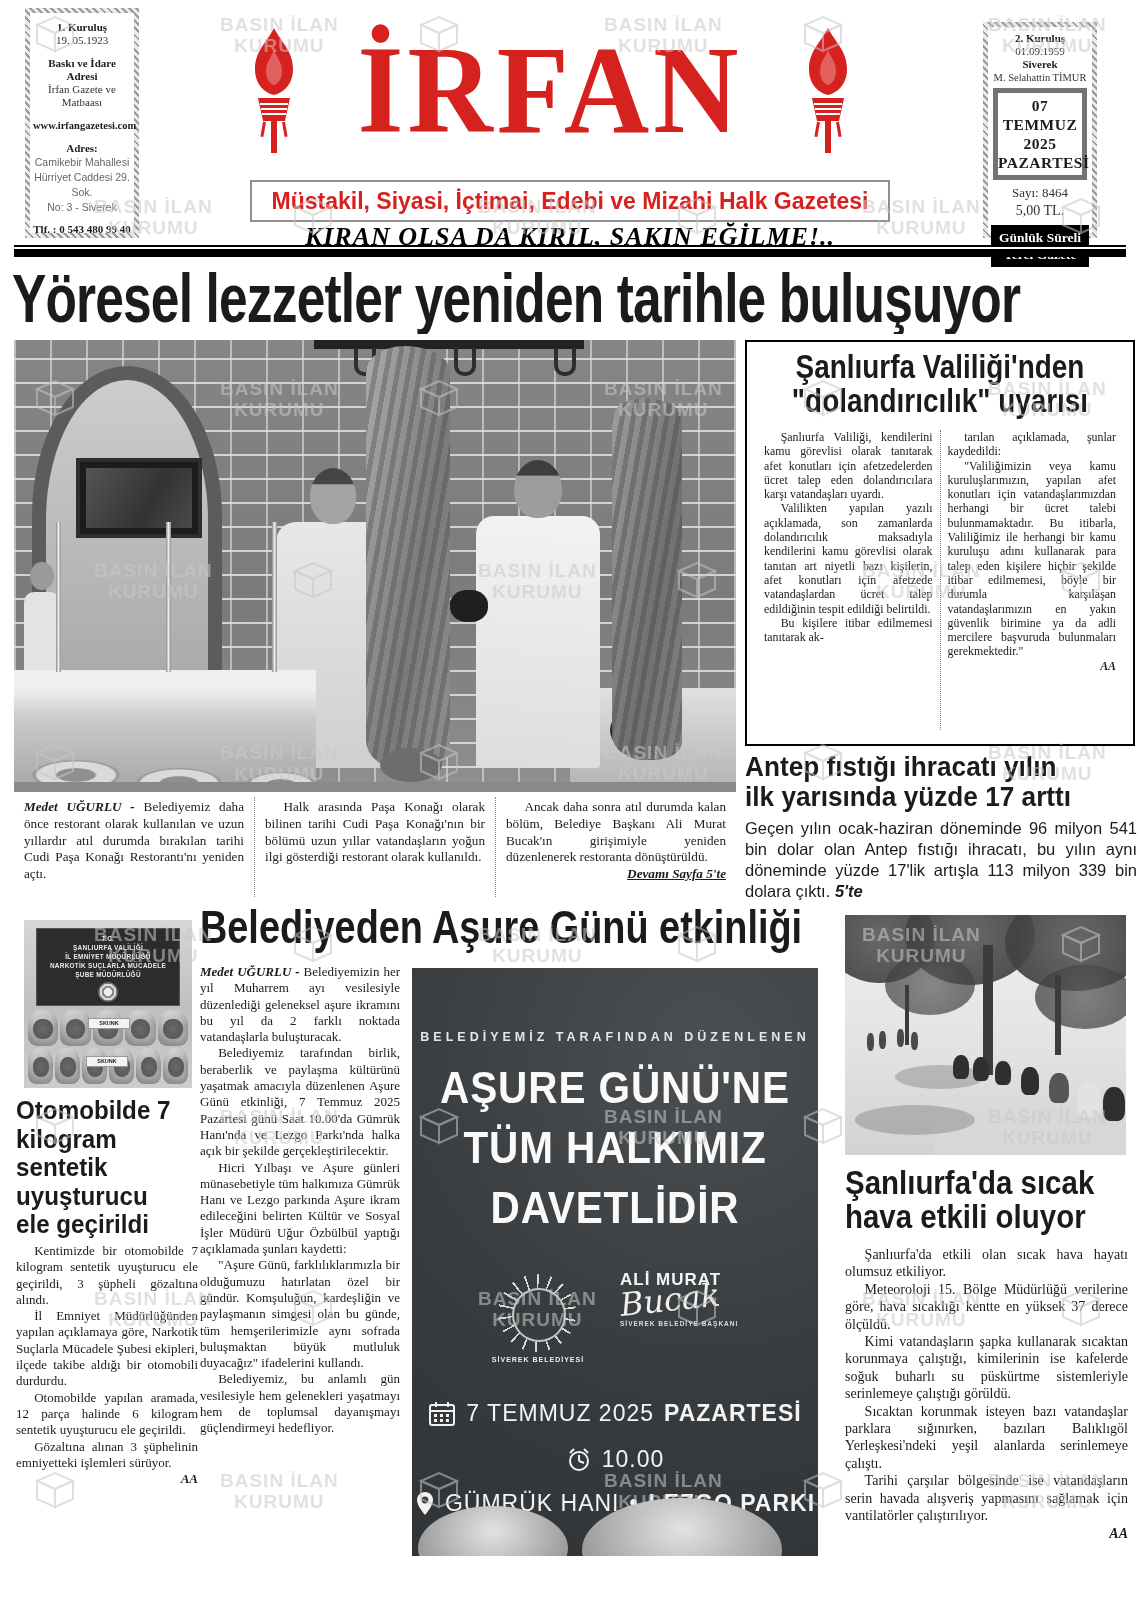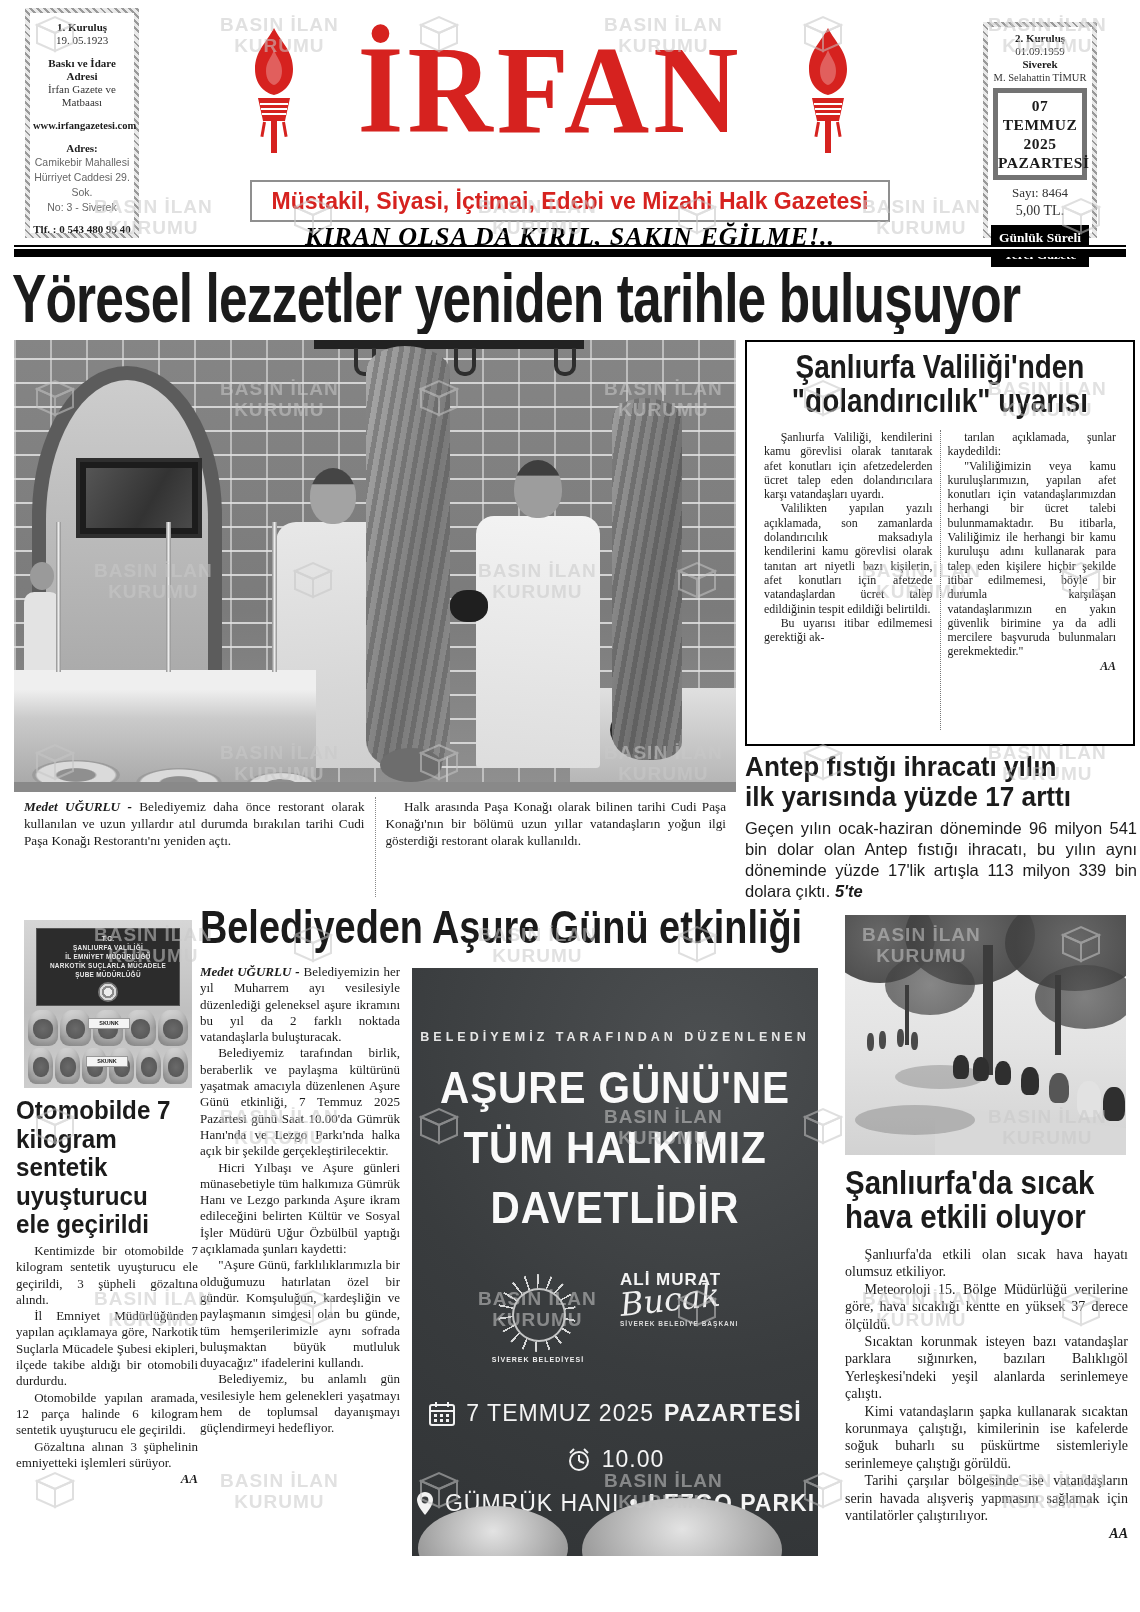--- a/index.html
+++ b/index.html
@@ -296,21 +296,21 @@
 
   <div class="fraud-box">
     <div class="fraud-title">
       <div>Şanlıurfa Valiliği'nden</div>
       <div>"dolandırıcılık" uyarısı</div>
     </div>
     <div class="fraud-cols just body-sm">
       <div class="fcol">
         <p>Şanlıurfa Valiliği, kendilerini kamu görevlisi olarak tanıtarak afet konutları için afetzedelerden ücret talep eden dolandırıcılara karşı vatandaşları uyardı.</p>
         <p>Valilikten yapılan yazılı açıklamada, son zamanlarda dolandırıcılık maksadıyla kendilerini kamu görevlisi olarak tanıtan art niyetli bazı kişilerin, afet konutları için afetzede vatandaşlardan ücret talep edildiğinin tespit edildiği belirtildi.</p>
-        <p>Bu uyarısı itibar edilmemesi gerektiği ak-</p>
+        <p>Bu kişilere itibar edilmemesi tanıtarak ak-</p>
       </div>
       <div class="fcol">
         <p>tarılan açıklamada, şunlar kaydedildi:</p>
         <p>"Valiliğimizin veya kamu kuruluşlarımızın, yapılan afet konutları için vatandaşlarımızdan herhangi bir ücret talebi bulunmamaktadır. Bu itibarla, Valiliğimiz ile herhangi bir kamu kuruluşu adını kullanarak para talep eden kişilere hiçbir şekilde itibar edilmemesi, böyle bir durumla karşılaşan vatandaşlarımızın en yakın güvenlik birimine ya da adli mercilere başvuruda bulunmaları gerekmektedir."</p>
         <p class="src">AA</p>
       </div>
     </div>
   </div>
 
   <div class="antep">
@@ -320,20 +320,24 @@
     </div>
     <p class="antep-lead just"><span>Geçen yılın ocak-haziran döneminde 96 milyon 541 bin dolar olan Antep fıstığı ihracatı, bu yılın aynı döneminde yüzde 17'lik artışla 113 milyon 339 bin dolara çıktı.</span> <b><i>5'te</i></b></p>
   </div>
 
   <div class="caption-row just">
     <div class="cap-col">
       <p class="noind"><span class="byline">Medet UĞURLU -</span> <span>Belediyemiz daha önce restorant olarak kullanılan ve uzun yıllardır atıl durumda bırakılan tarihi Cudi Paşa Konağı Restorantı'nı yeniden açtı.</span></p>
     </div>
     <div class="cap-col">
       <p>Halk arasında Paşa Konağı olarak bilinen tarihi Cudi Paşa Konağı'nın bir bölümü uzun yıllar vatandaşların yoğun ilgi gösterdiği restorant olarak kullanıldı.</p>
+    </div>
+    <div class="cap-col">
+      <p>Ancak daha sonra atıl durumda kalan bölüm, Belediye Başkanı Ali Murat Bucak'ın girişimiyle yeniden düzenlenerek restoranta dönüştürüldü.</p>
+      <p class="contin">Devamı Sayfa 5'te</p>
     </div>
   </div>
 
   <div class="photo drug-photo">
     <div class="ph board">
       <div>T.C.</div>
       <div>ŞANLIURFA VALİLİĞİ</div>
       <div>İL EMNİYET MÜDÜRLÜĞÜ</div>
       <div>NARKOTİK SUÇLARLA MÜCADELE</div>
       <div>ŞUBE MÜDÜRLÜĞÜ</div>
@@ -462,22 +466,22 @@
     <div class="sitter" style="left:232px;top:166px;width:24px;height:36px;background:#e2e2e2;"></div>
     <div class="sitter" style="left:258px;top:172px;width:22px;height:34px;"></div>
   </div>
   <div class="heat-headline">
     <div>Şanlıurfa'da sıcak</div>
     <div>hava etkili oluyor</div>
   </div>
   <div class="heat-body just body-lg">
     <p>Şanlıurfa'da etkili olan sıcak hava hayatı olumsuz etkiliyor.</p>
     <p>Meteoroloji 15. Bölge Müdürlüğü verilerine göre, hava sıcaklığı kentte en yüksek 37 derece ölçüldü.</p>
+    <p>Kimi vatandaşların şapka kullanarak sıcaktan korunmaya çalıştığı, kimilerinin ise kafelerde soğuk buharlı su püskürtme sistemleriyle serinlemeye çalıştığı görüldü.</p>
     <p>Sıcaktan korunmak isteyen bazı vatandaşlar parklara sığınırken, bazıları Balıklıgöl Yerleşkesi'ndeki yeşil alanlarda serinlemeye çalıştı.</p>
-    <p>Kimi vatandaşların şapka kullanarak sıcaktan korunmaya çalıştığı, kimilerinin ise kafelerde soğuk buharlı su püskürtme sistemleriyle serinlemeye çalıştığı görüldü.</p>
     <p>Tarihi çarşılar bölgesinde ise vatandaşların serin havada alışveriş yapmasını sağlamak için vantilatörler çalıştırılıyor.</p>
     <p class="src">AA</p>
   </div>
 
   <div class="wm-layer" id="wm">
       <div class="wm-item" style="left: 28px; top: 14px;"><svg width="54" height="42" viewBox="0 0 54 42">
           <g fill="none" stroke="#c6c6c6" stroke-width="2">
             <polygon points="9,11 27,3 45,11 27,19"></polygon>
             <polygon points="9,11 9,29 27,37 27,19"></polygon>
             <polygon points="45,11 45,29 27,37 27,19"></polygon>

